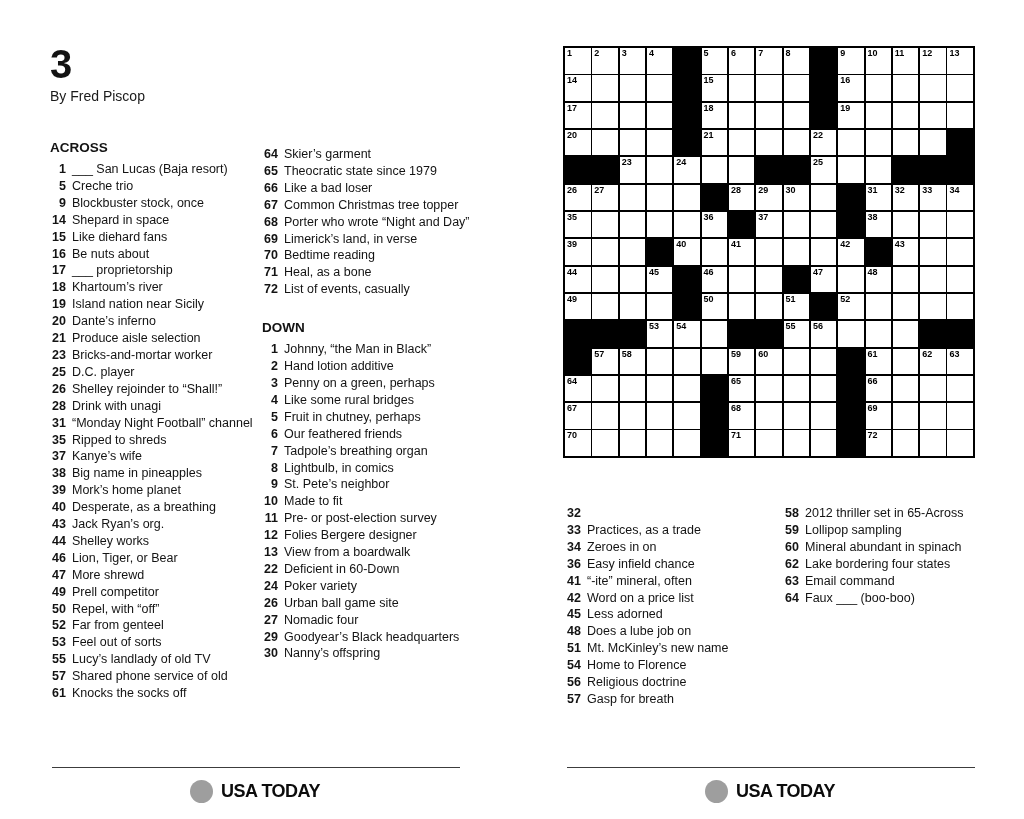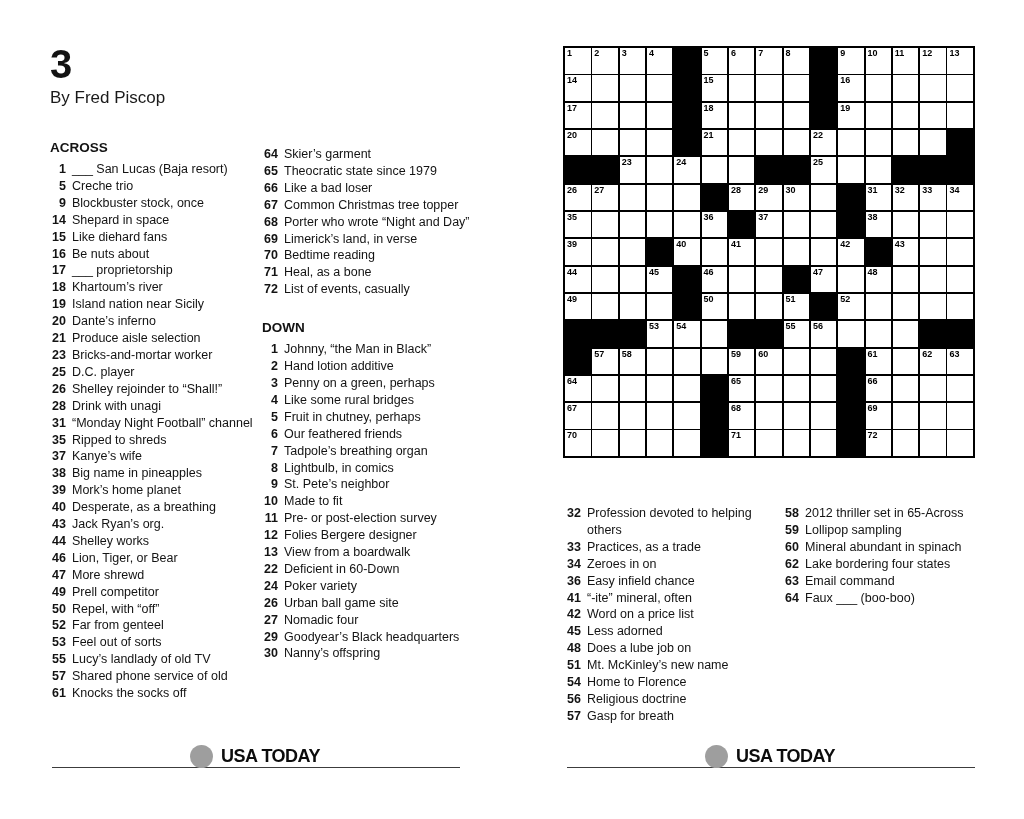--- a/index.html
+++ b/index.html
@@ -8,21 +8,21 @@
   #stage { position:relative; width:1024px; height:819px; background:#fff; overflow:hidden; }
 
   .page { position:absolute; top:0; height:819px; }
   #page-left  { left:40px;  width:430px; }
   #page-right { left:555px; width:430px; }
 
   
   #title-block { position:absolute; left:10px; top:44px; width:300px; }
   .puzzle-num { font-size:40px; font-weight:800; line-height:1; letter-spacing:0; }
   .puzzle-title { font-size:20px; font-weight:800; letter-spacing:-0.3px; margin-top:3px; }
-  .byline { font-size:17px; font-weight:400; margin-top:4px; color:#1a1a1a; }
+  .byline { font-size:14px; font-weight:400; margin-top:4px; color:#1a1a1a; }
 
   
   .clue-col { position:absolute; }
   #across-col { left:10px; top:140px; width:207px; }
   #mid-col    { left:222px; top:146px; width:208px; }
   #right-col-1 { left:10px;  top:505px; width:214px; }
   #right-col-2 { left:228px; top:505px; width:200px; }
 
   .section-header { font-size:13.5px; font-weight:800; margin-bottom:6px; letter-spacing:0; }
   #down-header { margin-top:22px; }
@@ -43,21 +43,21 @@
   }
   .cell { position:relative; background:#fff; }
   .cell.black { background:#000; }
   .cellnum {
     position:absolute; top:0px; left:2px;
     font-size:9px; font-weight:700; line-height:11px; color:#000;
   }
 
   
   .footer-rule { position:absolute; top:767px; left:12px; right:10px; border-top:1.8px solid #3c3c3c; }
-  .footer-logo { position:absolute; top:745px; left:0; right:0; display:flex; justify-content:center; align-items:center; }
+  .footer-logo { position:absolute; top:780px; left:0; right:0; display:flex; justify-content:center; align-items:center; }
   .logo-circle { width:23px; height:23px; border-radius:50%; background:#9e9e9e; margin-right:8px; }
   .logo-text { font-size:18px; font-weight:800; letter-spacing:-0.5px; color:#0c0c0c; }
 </style>
 </head>
 <body>
 
 <div id="stage">
 
   <div class="page" id="page-left">
 
@@ -698,21 +698,20 @@
         </div>
         <div class="cell"></div>
         <div class="cell"></div>
         <div class="cell"></div>
       </div>
 
     <div class="clue-col" id="right-col-1">
       <div id="list-down-2">
           <div class="clue">
             <span class="cnum">32</span>
-            <span class="ctext">Profession devoted to helping others</span>
           </div>
           <div class="clue">
             <span class="cnum">33</span>
             <span class="ctext">Practices, as a trade</span>
           </div>
           <div class="clue">
             <span class="cnum">34</span>
             <span class="ctext">Zeroes in on</span>
           </div>
           <div class="clue">

